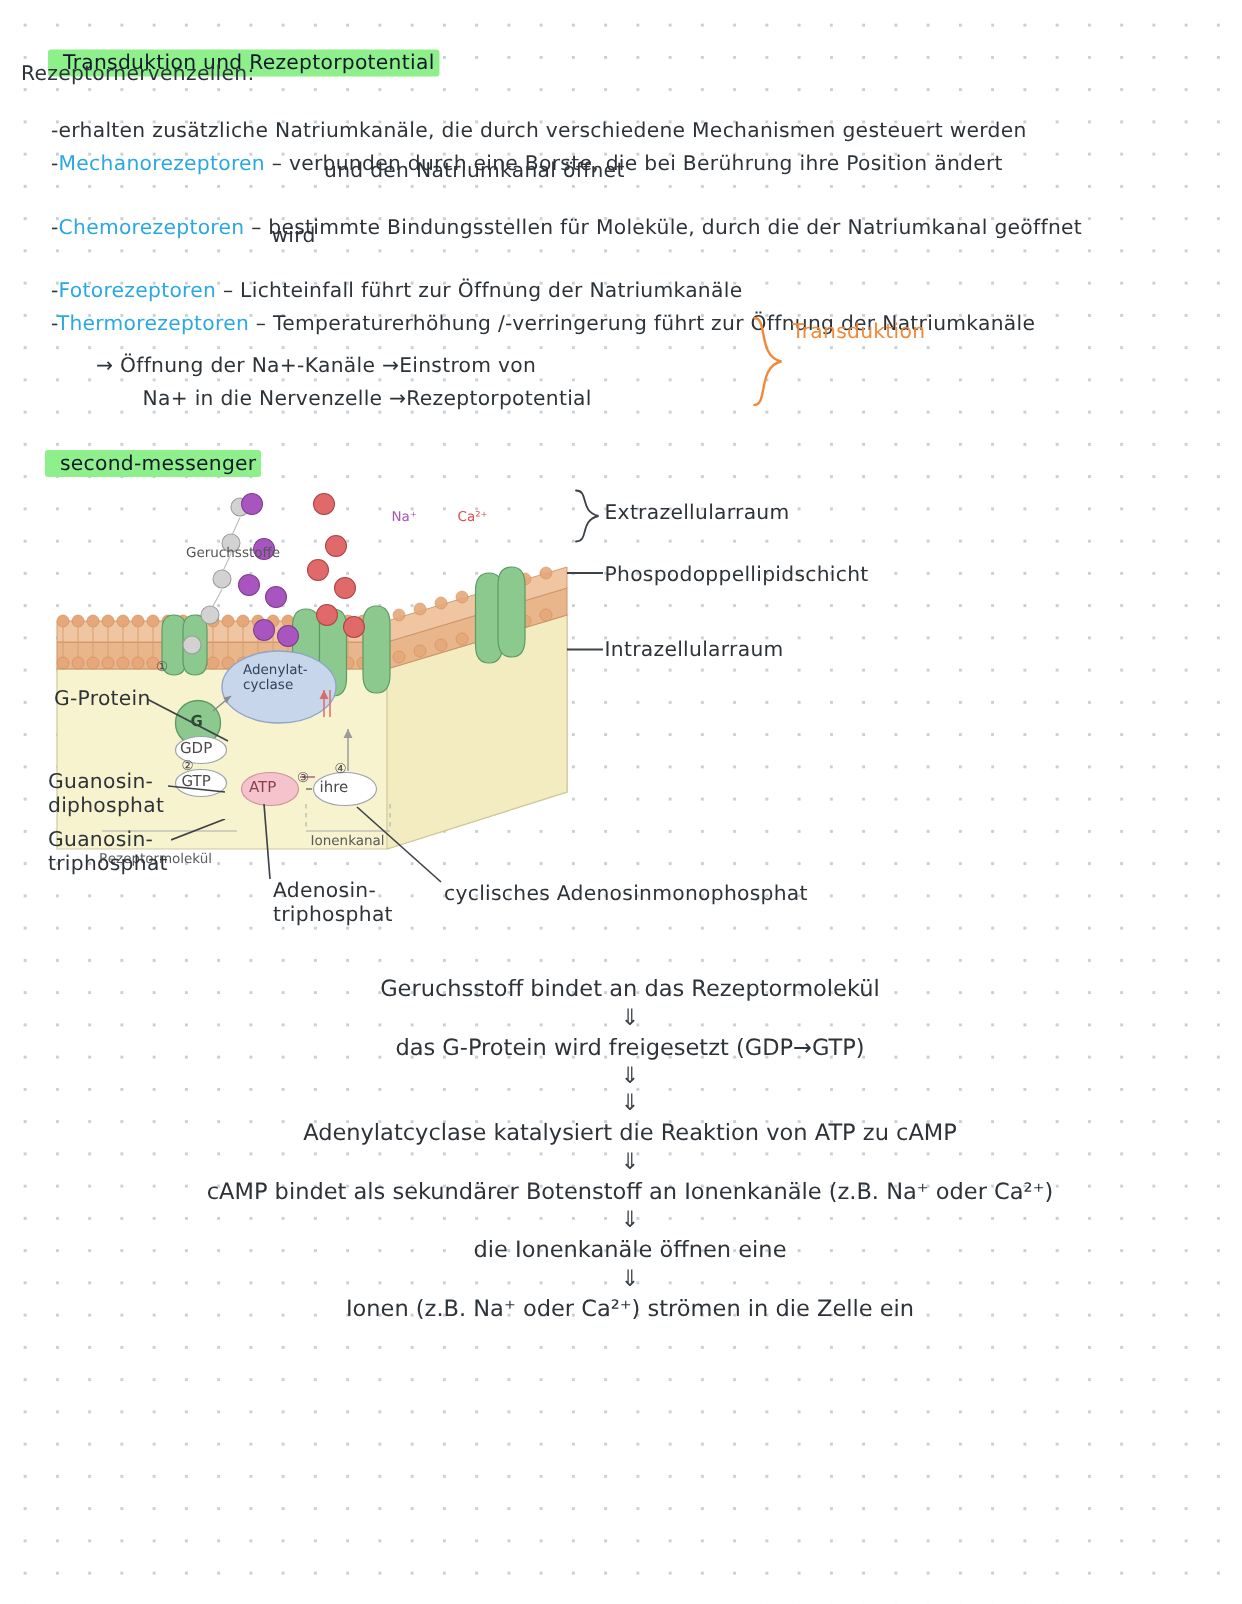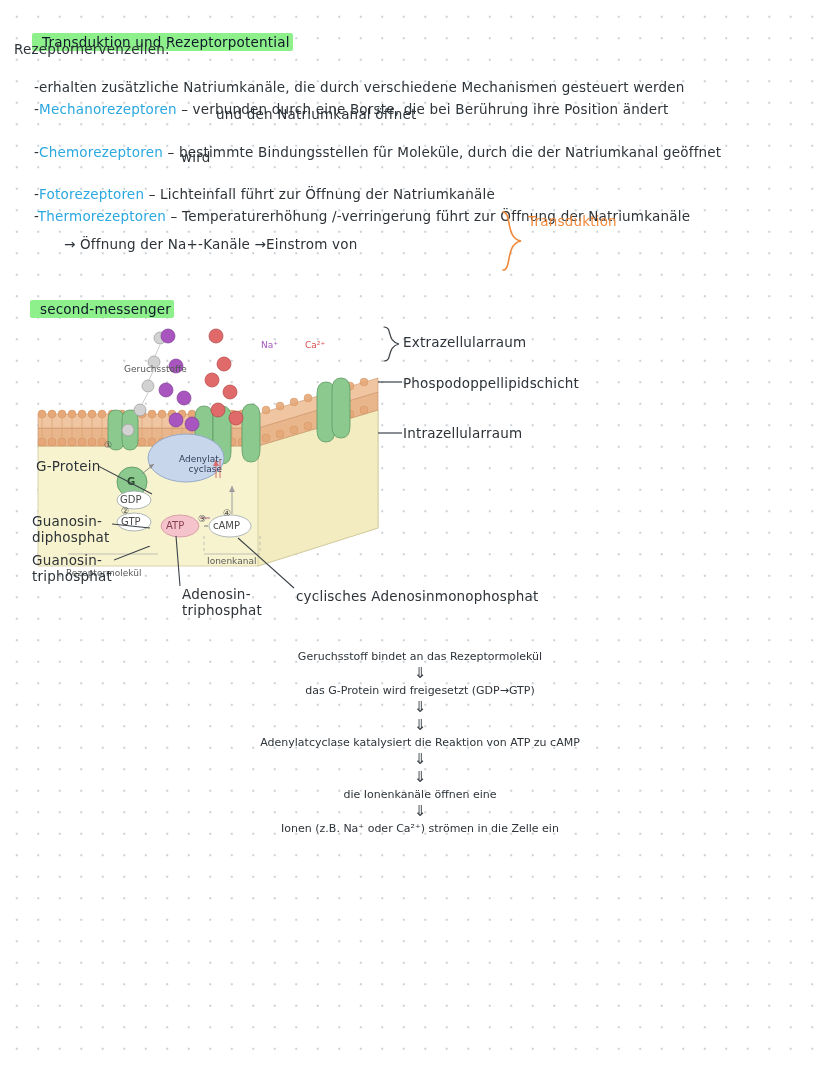--- a/index.html
+++ b/index.html
@@ -53,21 +53,21 @@
     height: 300px;
   }
   #flow {
     position: absolute;
     left: 60px;
     top: 650px;
     width: 720px;
   }
   .flowline {
     text-align: center;
-    font-size: 11px;
+    font-size: 15px;
     color: #2d3338;
     white-space: pre;
   }
   .arrowdown {
     text-align: center;
     font-size: 15px;
     color: #3c4248;
     line-height: 1.0;
     margin: 3px 0 3px 0;
   }
@@ -105,20 +105,21 @@
 
   <div class="txt l1" style="left:16px; top:192px;">
     <span>-</span><span class="blue">Thermorezeptoren</span> <span>– Temperaturerhöhung /-verringerung führt zur Öffnung der Natriumkanäle</span>
   </div>
 
   <div class="txt l1" style="left:16px; top:170px;">
     <span>-</span><span class="blue">Fotorezeptoren</span> <span>– Lichteinfall führt zur Öffnung der Natriumkanäle</span>
   </div>
 
   <div class="txt l1" style="left:64px; top:236px;">→ Öffnung der Na+-Kanäle →Einstrom von</div>
+  <div class="txt l1" style="left:95px; top:258px;">Na+ in die Nervenzelle →Rezeptorpotential</div>
 
   <svg style="position:absolute; left:500px; top:210px; width:26px; height:62px;">
     <path d="M3 2 C 12 2, 5 28, 21 31 C 5 34, 12 60, 3 60" fill="none" stroke="#f0893a" stroke-width="1.6" stroke-linecap="round"></path>
   </svg>
   <div class="txt l1 orange" style="left:528px; top:213px;">Transduktion</div>
 
   <div class="txt l1" style="left:12px; top:285px;">
     <span class="hl-green">second-messenger</span>
   </div>
 
@@ -302,26 +303,26 @@
       <line x1="196" y1="218" x2="196" y2="236" stroke="#aaa" stroke-width="0.7" stroke-dasharray="3,3"></line>
       <line x1="252" y1="218" x2="252" y2="236" stroke="#aaa" stroke-width="0.7" stroke-dasharray="3,3"></line>
       <line x1="60" y1="236" x2="150" y2="236" stroke="#aaa" stroke-width="0.7"></line>
       <line x1="196" y1="236" x2="252" y2="236" stroke="#aaa" stroke-width="0.7"></line>
     </svg>
 
     
     <div class="lbl-sm" style="left:116px; top:18px; color:#555;margin-top:28px;">Geruchsstoffe</div>
     <div class="lbl-sm" style="left:253px; top:22px; color:#a855c0;">Na⁺</div>
     <div class="lbl-sm" style="left:297px; top:22px; color:#d95050;">Ca²⁺</div>
-    <div class="lbl-sm" style="left:154px; top:136px; width:60px; text-align:right; line-height:1.15; color:#32405a;">Adenylat-<br>cyclase</div>
+    <div class="lbl-sm" style="left:154px; top:124px; width:60px; text-align:left; line-height:1.15; color:#32405a;">Adenylat-<br>cyclase</div>
     <div class="lbl-sm" style="left:119px; top:158px; font-size:10px; font-weight:bold; color:#2b4d2e;">G</div>
     <div class="lbl-sm" style="left:112px; top:176px; font-size:10px;">GDP</div>
     <div class="lbl-sm" style="left:113px; top:198px; font-size:10px;">GTP</div>
     <div class="lbl-sm" style="left:158px; top:202px; font-size:10px; color:#8a4050;">ATP</div>
-    <div class="lbl-sm" style="left:205px; top:202px; font-size:10px;">cAMP</div>
+    <div class="lbl-sm" style="left:205px; top:202px; font-size:10px;">ihre</div>
     <div class="lbl-sm" style="left:58px; top:250px; font-size:9px; color:#5a5a5a;">Rezeptormolekül</div>
     <div class="lbl-sm" style="left:199px; top:238px; font-size:9px; color:#5a5a5a;">Ionenkanal</div>
     <div class="lbl-sm" style="left:96px; top:122px; font-size:9px;">①</div>
     <div class="lbl-sm" style="left:113px; top:188px; font-size:9px;">②</div>
     <div class="lbl-sm" style="left:190px; top:196px; font-size:9px;">③</div>
     <div class="lbl-sm" style="left:215px; top:190px; font-size:9px;">④</div>
   </div>
 
   <svg style="position:absolute; left:380px; top:325px; width:22px; height:40px;">
     <path d="M4 2 C 13 2, 6 16, 19 19 C 6 22, 13 36, 4 36" fill="none" stroke="#3c4248" stroke-width="1.2" stroke-linecap="round"></path>
@@ -364,19 +365,20 @@
   <div class="txt l1" style="left:296px; top:588px;">cyclisches Adenosinmonophosphat</div>
 
   <div id="flow">
     <div class="flowline">Geruchsstoff bindet an das Rezeptormolekül</div>
     <div class="arrowdown">⇓</div>
     <div class="flowline">das G-Protein wird freigesetzt (GDP→GTP)</div>
     <div class="arrowdown">⇓</div>
     <div class="arrowdown">⇓</div>
     <div class="flowline">Adenylatcyclase katalysiert die Reaktion von ATP zu cAMP</div>
     <div class="arrowdown">⇓</div>
+    <div class="flowline">cAMP bindet als sekundärer Botenstoff an Ionenkanäle (z.B. Na⁺ oder Ca²⁺)</div>
     <div class="arrowdown">⇓</div>
     <div class="flowline">die Ionenkanäle öffnen eine</div>
     <div class="arrowdown">⇓</div>
     <div class="flowline">Ionen (z.B. Na⁺ oder Ca²⁺) strömen in die Zelle ein</div>
   </div>
 
 </div>
 
 </body></html>

